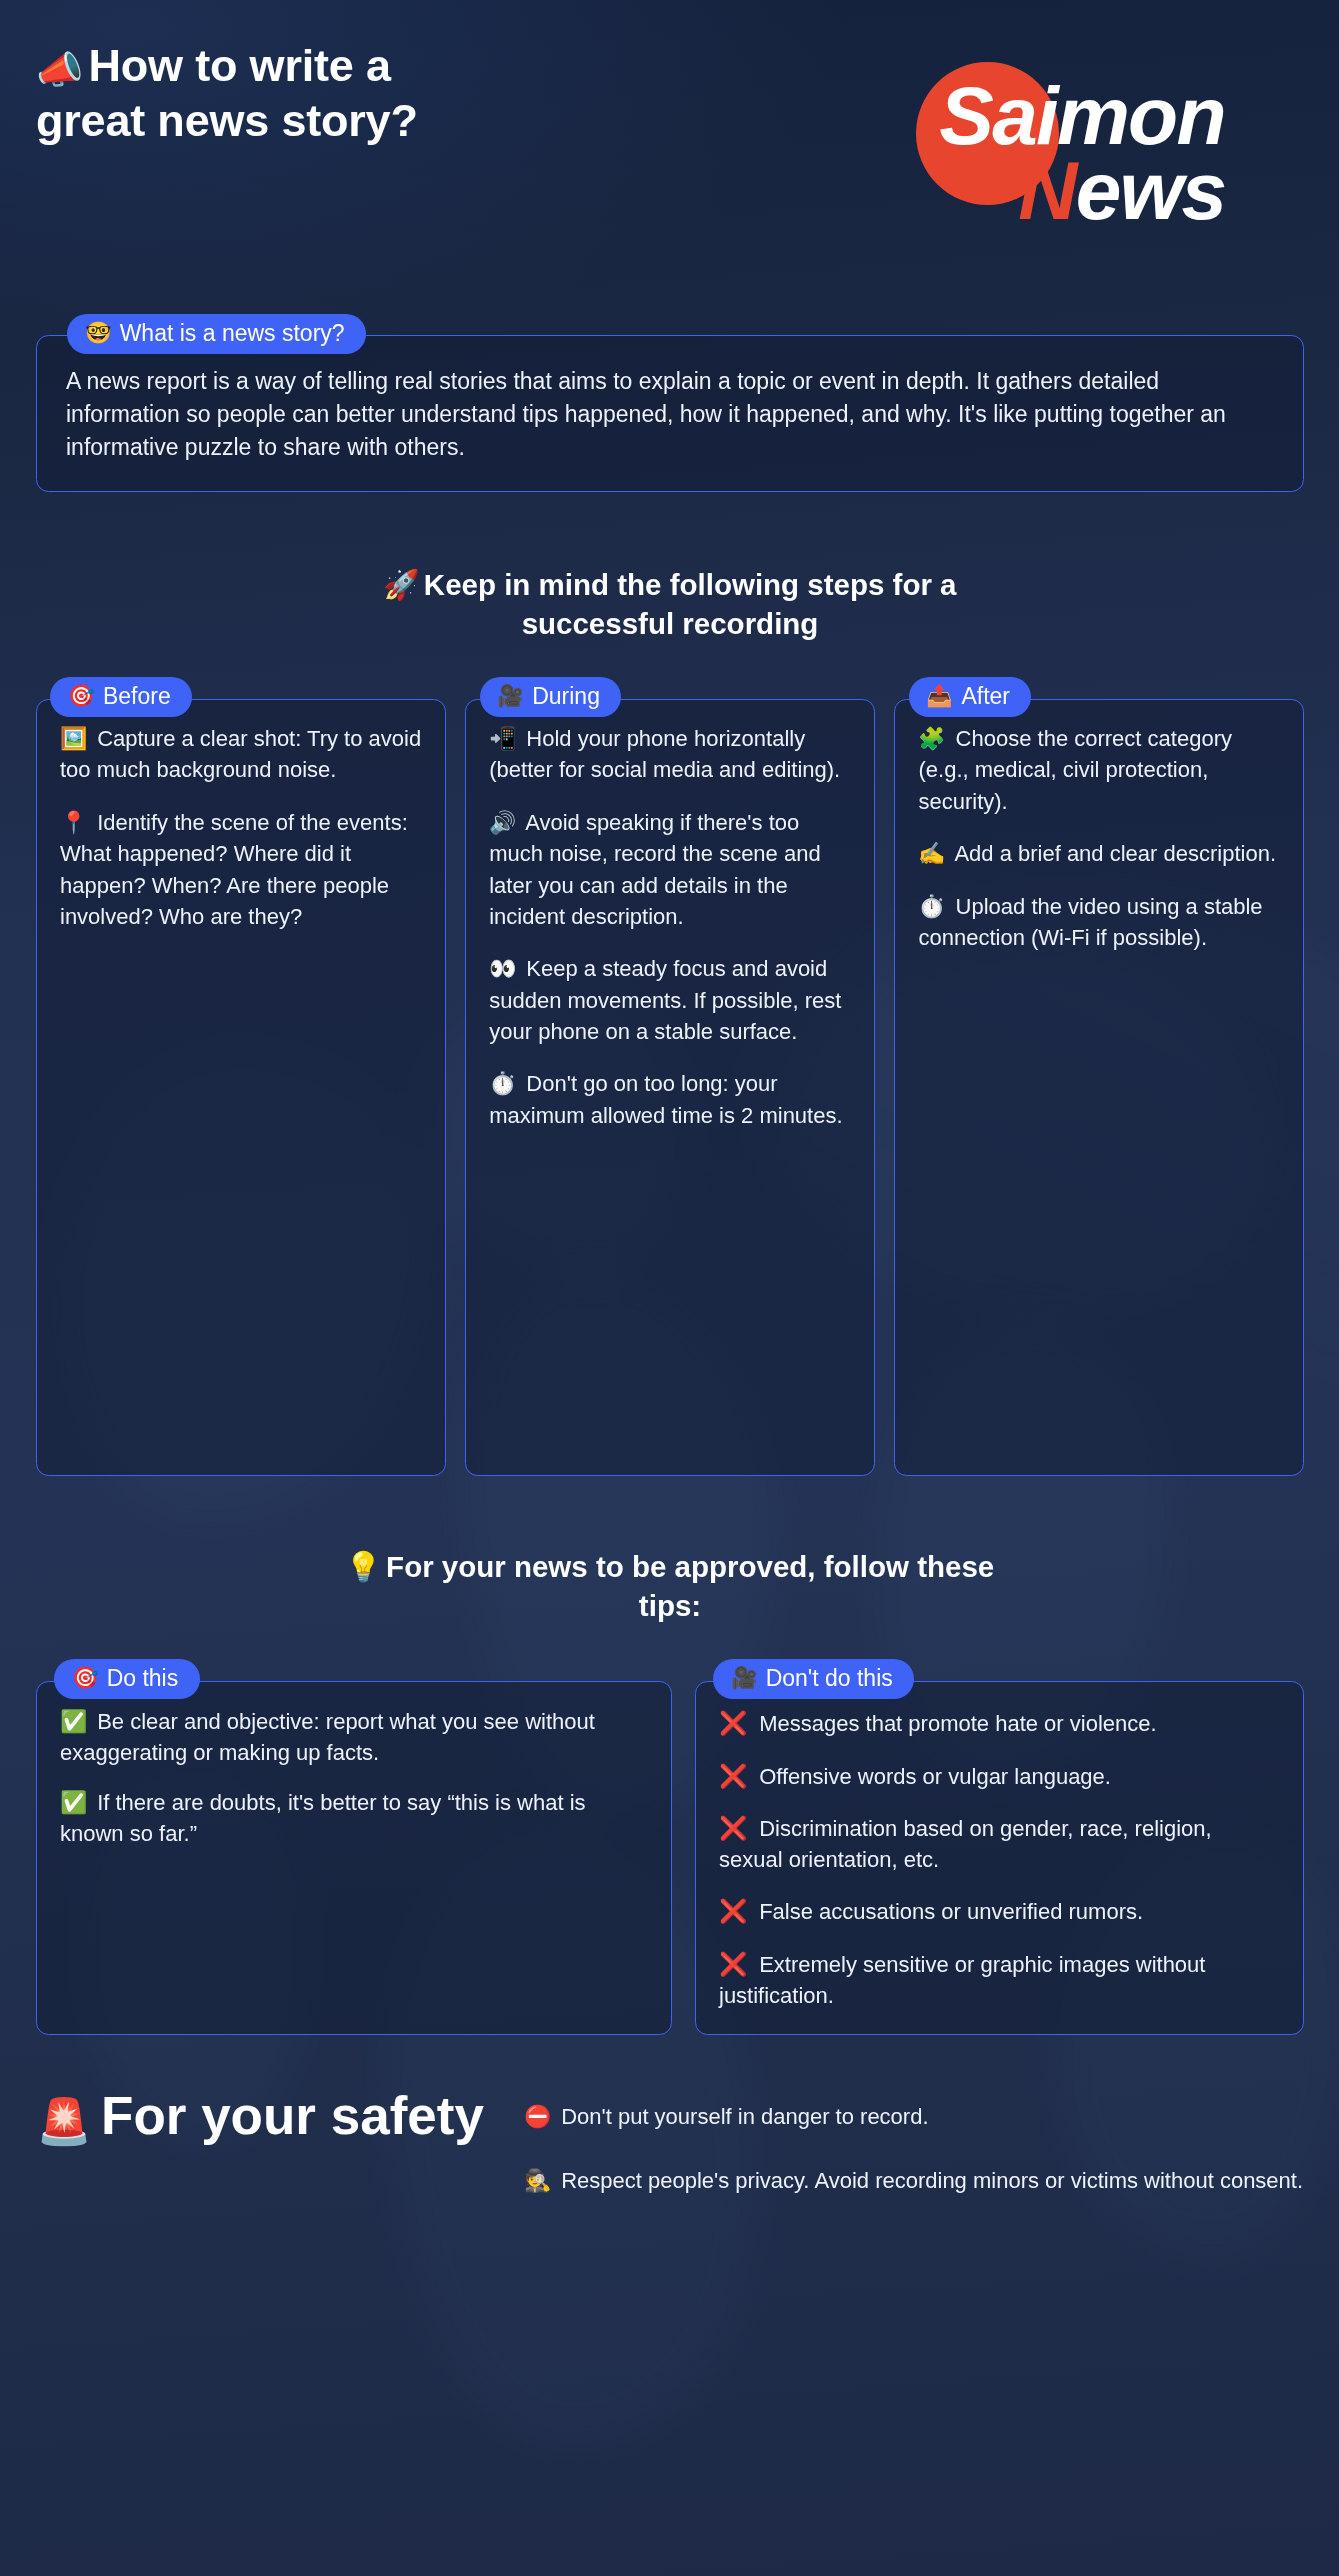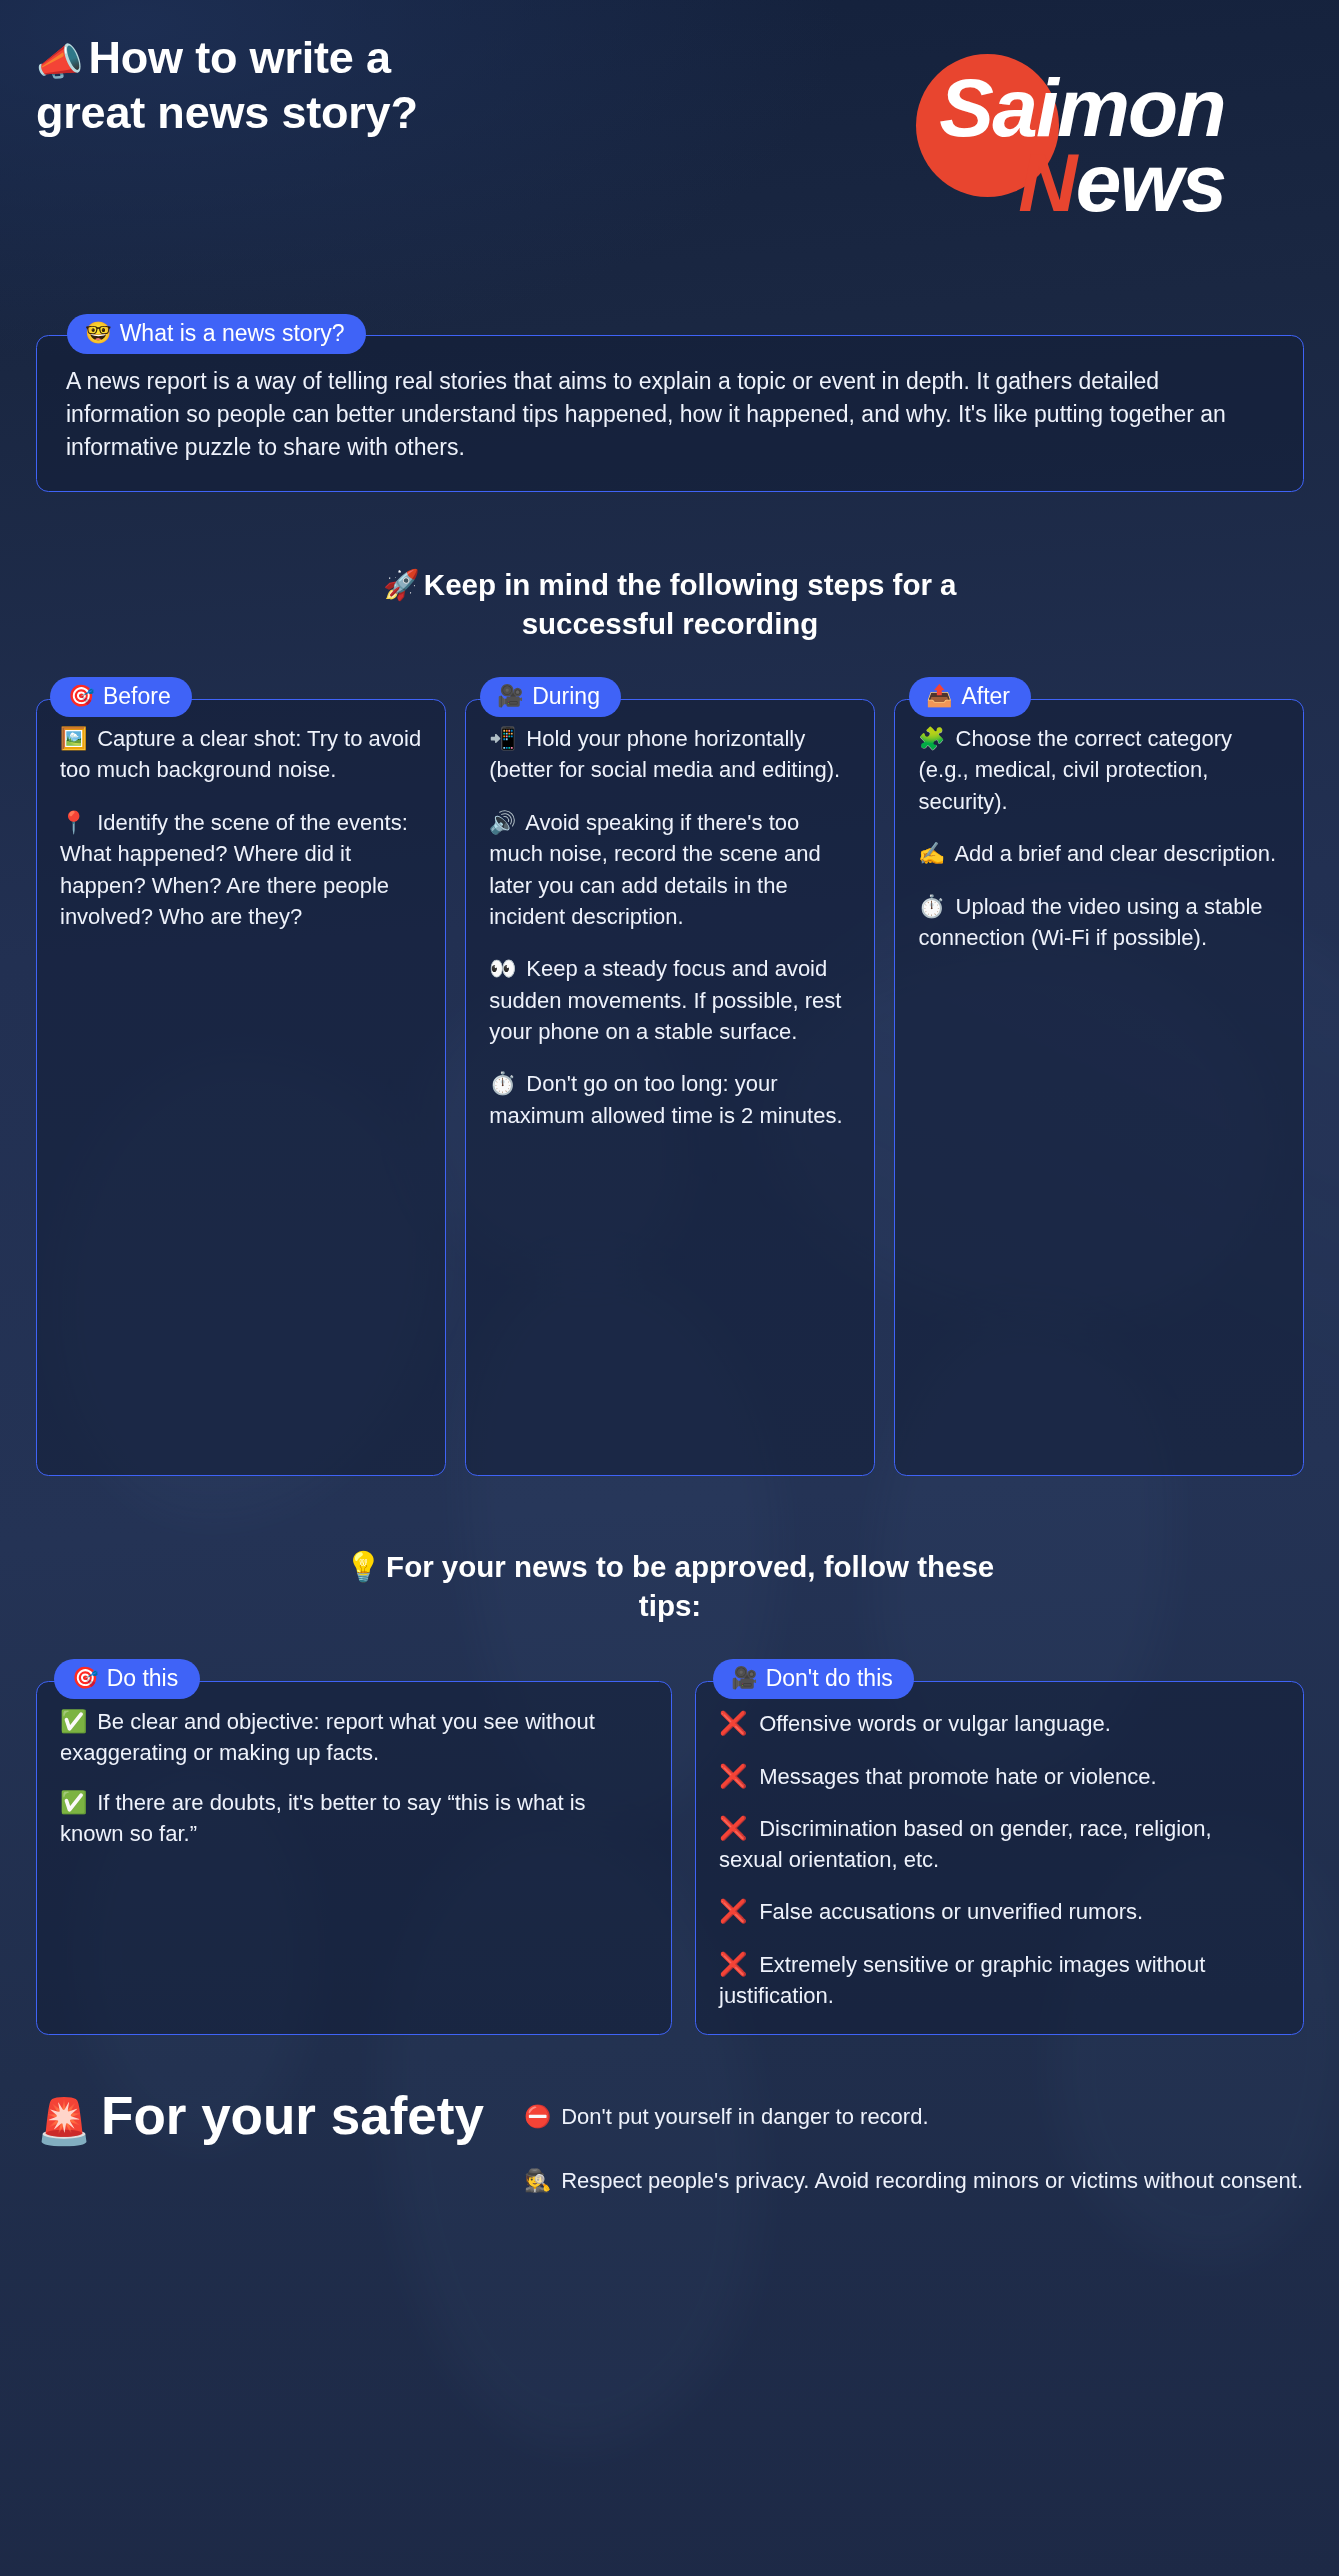--- a/index.html
+++ b/index.html
@@ -36,21 +36,21 @@
   .sheen { position:absolute; left:679px; top:875px; width:804px; height:732px;
            background: linear-gradient(205deg, rgba(140,175,235,0.07), rgba(140,175,235,0) 62%);
            border-radius: 46% 54% 40% 60% / 50% 45% 55% 50%; filter: blur(18px); }
 
   .content { position: relative; z-index: 3; }
 
   
   .header {
     position: relative;
     height: 272px;
-    padding: 31px 36px 0 36px;
+    padding: 39px 36px 0 36px;
     display: flex;
     justify-content: space-between;
     align-items: flex-start;
   }
   .title-wrap { max-width: 715px; }
   .page-title {
     font-size: 45px;
     font-weight: bold;
     color: #ffffff;
     line-height: 1.22;
@@ -291,22 +291,22 @@
       </div>
 
       <div class="tips-col dont">
         <div class="pill-row">
           <span class="pill">
             <span class="emo">🎥</span>
             <span>Don't do this</span>
           </span>
         </div>
         <div class="card tips-card">
+          <p><span class="xmark">❌</span> <span>Messages that promote hate or violence.</span></p>
           <p><span class="xmark">❌</span> <span>Offensive words or vulgar language.</span></p>
-          <p><span class="xmark">❌</span> <span>Messages that promote hate or violence.</span></p>
           <p><span class="xmark">❌</span> <span>Discrimination based on gender, race, religion, sexual orientation, etc.</span></p>
           <p><span class="xmark">❌</span> <span>False accusations or unverified rumors.</span></p>
           <p><span class="xmark">❌</span> <span>Extremely sensitive or graphic images without justification.</span></p>
         </div>
       </div>
 
     </div>
 
     <div class="safety">
       <div class="safety-title">

